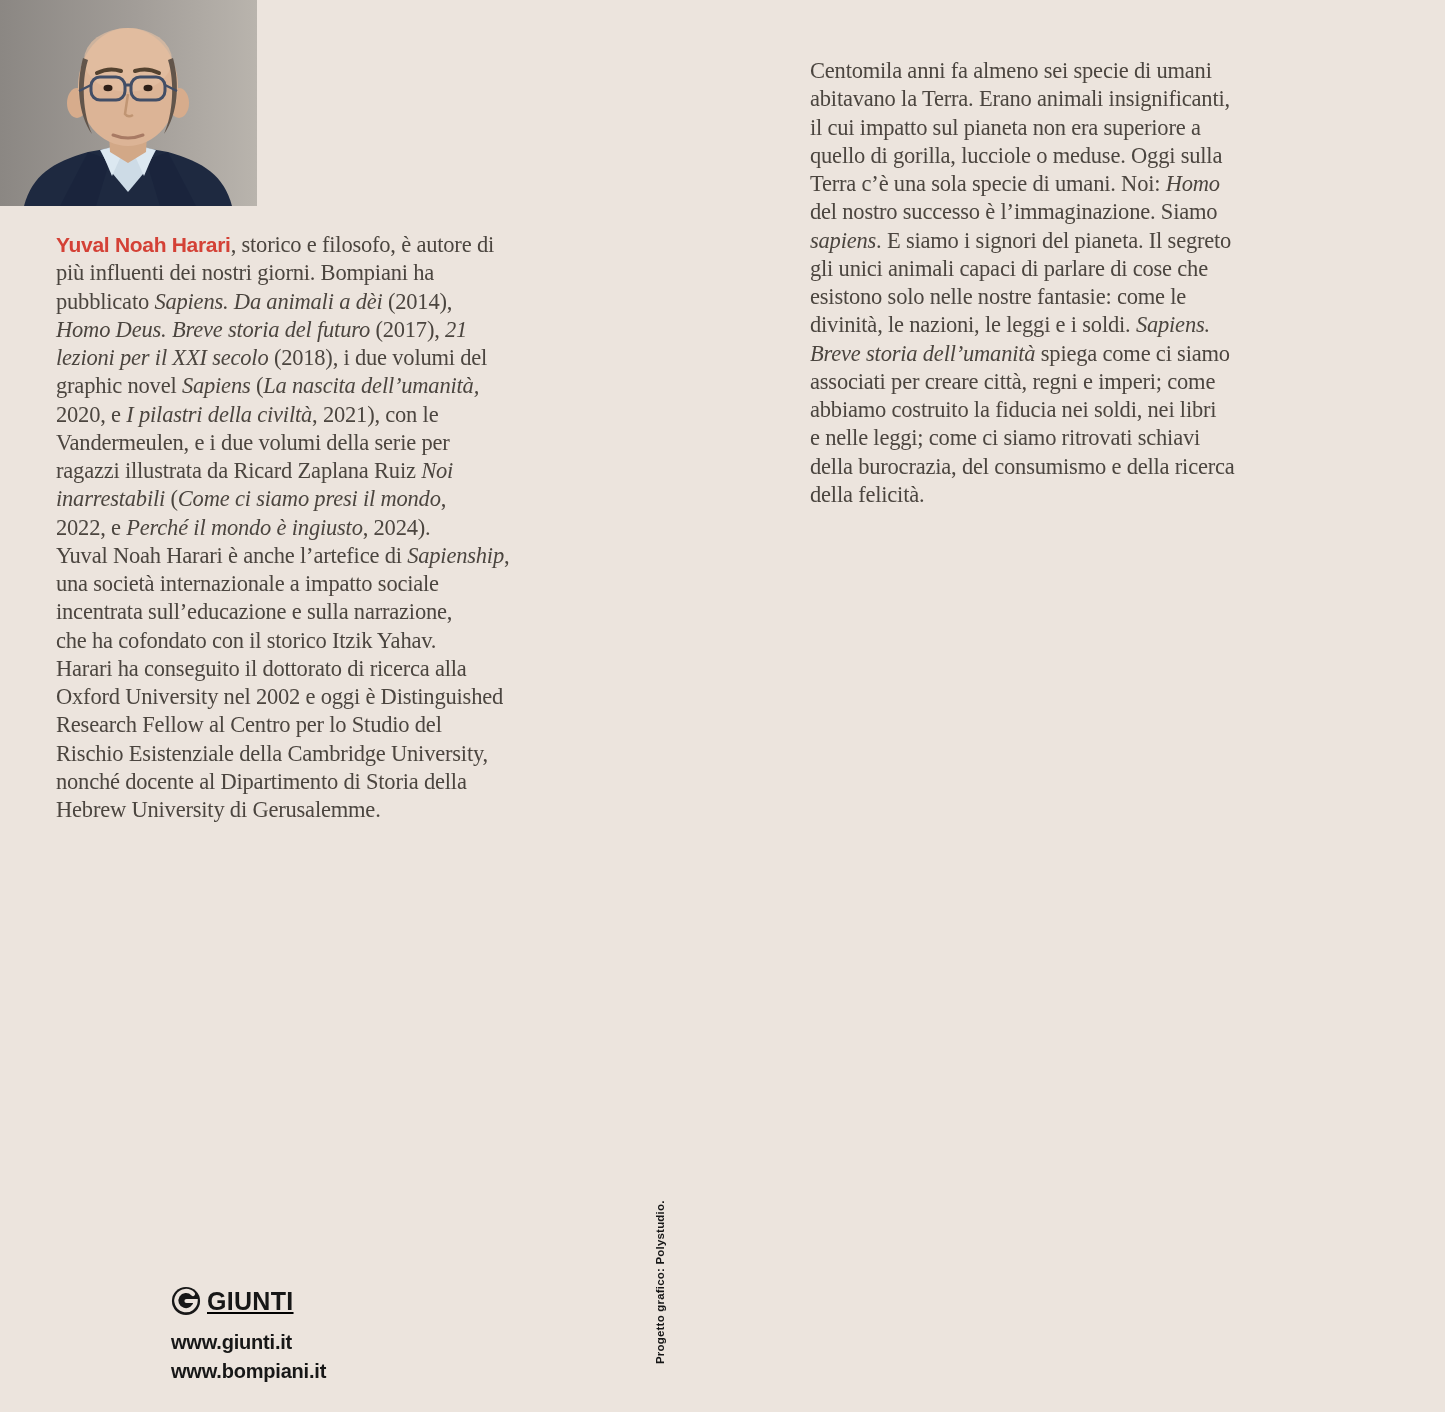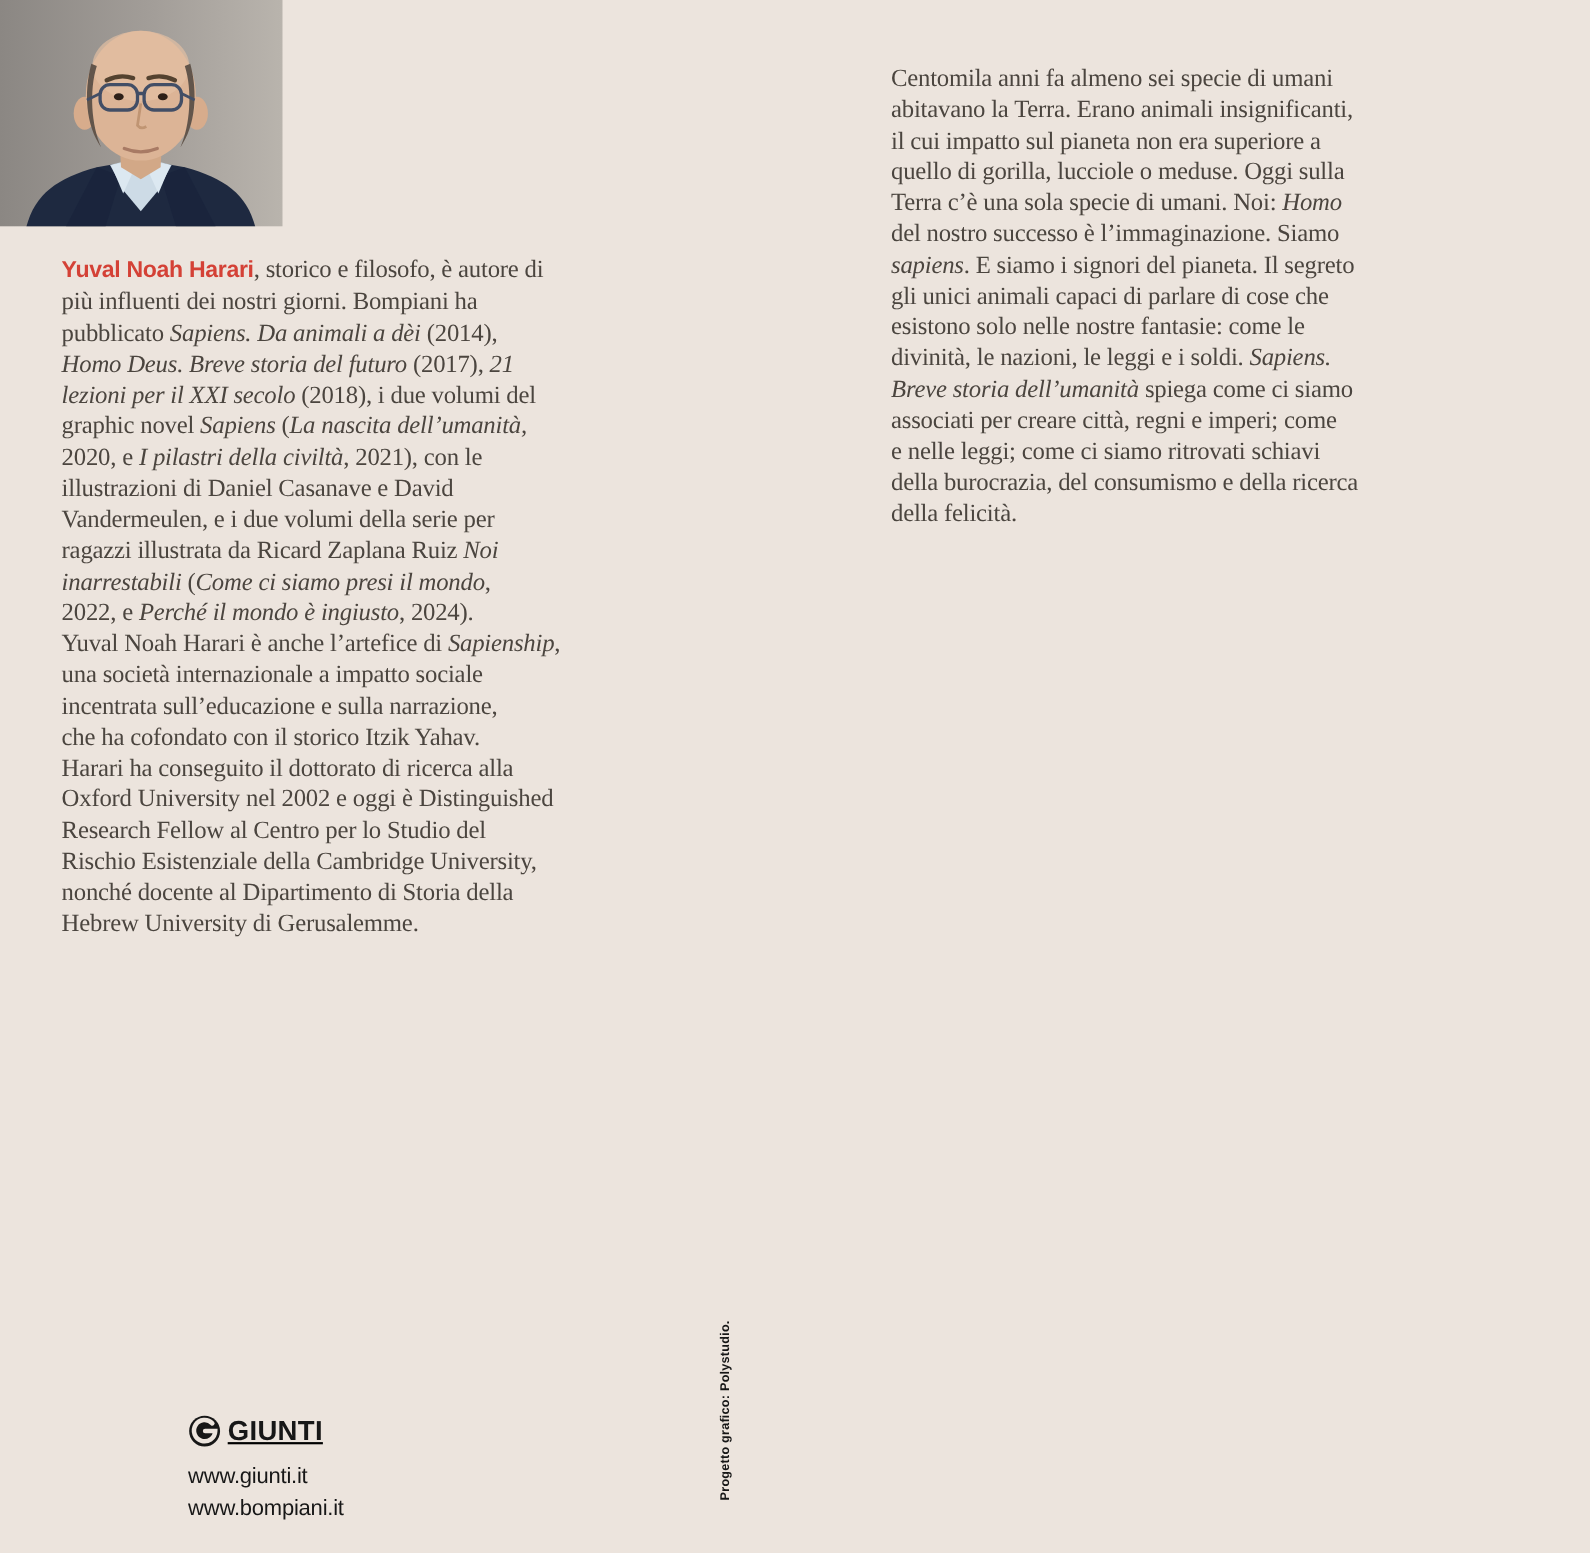--- a/index.html
+++ b/index.html
@@ -39,21 +39,21 @@
   .publisher { position: absolute; left: 171px; top: 1286px; }
   .logo-row { display: flex; align-items: center; gap: 6px; text-decoration: underline; }
   .logo-mark { display: inline-flex; }
   .logo-text {
     font-family: "Liberation Sans", sans-serif;
     font-weight: 700; font-size: 25px; color: #171717; letter-spacing: 0.3px;
   }
   .urls {
     margin-top: 12px;
     font-family: "Liberation Sans", sans-serif;
-    font-weight: 400; font-size: 20px; line-height: 29px;
+    font-weight: 700; font-size: 20px; line-height: 29px;
     color: #171717; letter-spacing: -0.2px;
   }
 
   .credit {
     position: absolute; left: 654px; top: 1364px;
     transform-origin: 0 0;
     transform: rotate(-90deg);
     font-family: "Liberation Sans", sans-serif;
     font-weight: 700; font-size: 11.5px; color: #161616;
     white-space: nowrap; letter-spacing: 0.2px;
@@ -114,21 +114,20 @@
   </div>
 
   <section class="textcol bio">
       <div class="line"><span class="author-name">Yuval Noah Harari</span><span>, storico e filosofo, è autore di</span></div>
       <div class="line"><span>più influenti dei nostri giorni. Bompiani ha</span></div>
       <div class="line"><span>pubblicato </span><span class="it">Sapiens. Da animali a dèi</span><span> (2014),</span></div>
       <div class="line"><span class="it">Homo Deus. Breve storia del futuro</span><span> (2017), </span><span class="it">21</span></div>
       <div class="line"><span class="it">lezioni per il XXI secolo</span><span> (2018), i due volumi del</span></div>
       <div class="line"><span>graphic novel </span><span class="it">Sapiens</span><span> (</span><span class="it">La nascita dell’umanità,</span></div>
       <div class="line"><span>2020, e </span><span class="it">I pilastri della civiltà</span><span>, 2021), con le</span></div>
-      <div class="line"><span>illustrazioni di Daniel Casanave e David</span></div>
       <div class="line"><span>Vandermeulen, e i due volumi della serie per</span></div>
       <div class="line"><span>ragazzi illustrata da Ricard Zaplana Ruiz </span><span class="it">Noi</span></div>
       <div class="line"><span class="it">inarrestabili</span><span> (</span><span class="it">Come ci siamo presi il mondo</span><span>,</span></div>
       <div class="line"><span>2022, e </span><span class="it">Perché il mondo è ingiusto</span><span>, 2024).</span></div>
       <div class="line"><span>Yuval Noah Harari è anche l’artefice di </span><span class="it">Sapienship</span><span>,</span></div>
       <div class="line"><span>una società internazionale a impatto sociale</span></div>
       <div class="line"><span>incentrata sull’educazione e sulla narrazione,</span></div>
       <div class="line"><span>che ha cofondato con il storico Itzik Yahav.</span></div>
       <div class="line"><span>Harari ha conseguito il dottorato di ricerca alla</span></div>
       <div class="line"><span>Oxford University nel 2002 e oggi è Distinguished</span></div>
@@ -144,20 +143,21 @@
       <div class="line"><span>il cui impatto sul pianeta non era superiore a</span></div>
       <div class="line"><span>quello di gorilla, lucciole o meduse. Oggi sulla</span></div>
       <div class="line"><span>Terra c’è una sola specie di umani. Noi: </span><span class="it">Homo</span></div>
       <div class="line"><span>del nostro successo è l’immaginazione. Siamo</span></div>
       <div class="line"><span class="it">sapiens</span><span>. E siamo i signori del pianeta. Il segreto</span></div>
       <div class="line"><span>gli unici animali capaci di parlare di cose che</span></div>
       <div class="line"><span>esistono solo nelle nostre fantasie: come le</span></div>
       <div class="line"><span>divinità, le nazioni, le leggi e i soldi. </span><span class="it">Sapiens.</span></div>
       <div class="line"><span class="it">Breve storia dell’umanità</span><span> spiega come ci siamo</span></div>
       <div class="line"><span>associati per creare città, regni e imperi; come</span></div>
+      <div class="line"><span>abbiamo costruito la fiducia nei soldi, nei libri</span></div>
       <div class="line"><span>e nelle leggi; come ci siamo ritrovati schiavi</span></div>
       <div class="line"><span>della burocrazia, del consumismo e della ricerca</span></div>
       <div class="line"><span>della felicità.</span></div>
     </section>
 
   <div class="publisher">
     <div class="logo-row">
       <span class="logo-mark">
         <svg width="30" height="30" viewBox="0 0 32 32">
           <circle cx="16" cy="16" r="15" fill="#171717"></circle>

